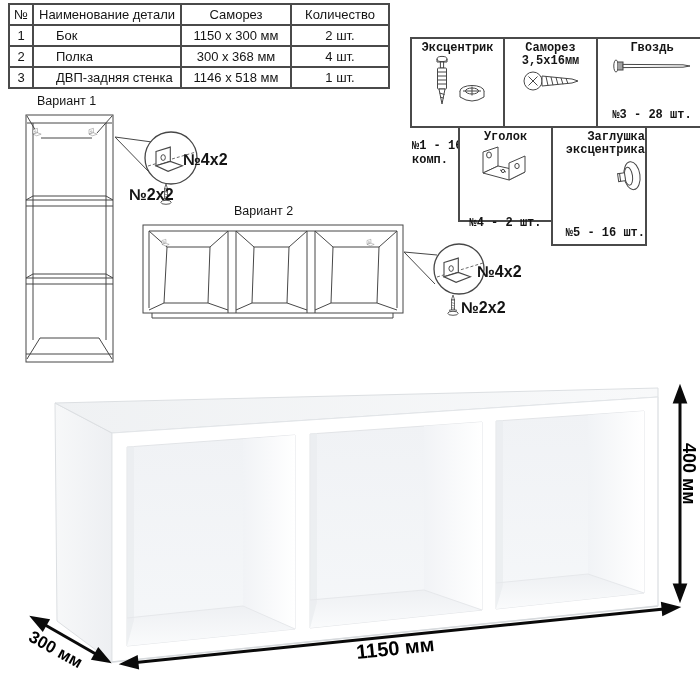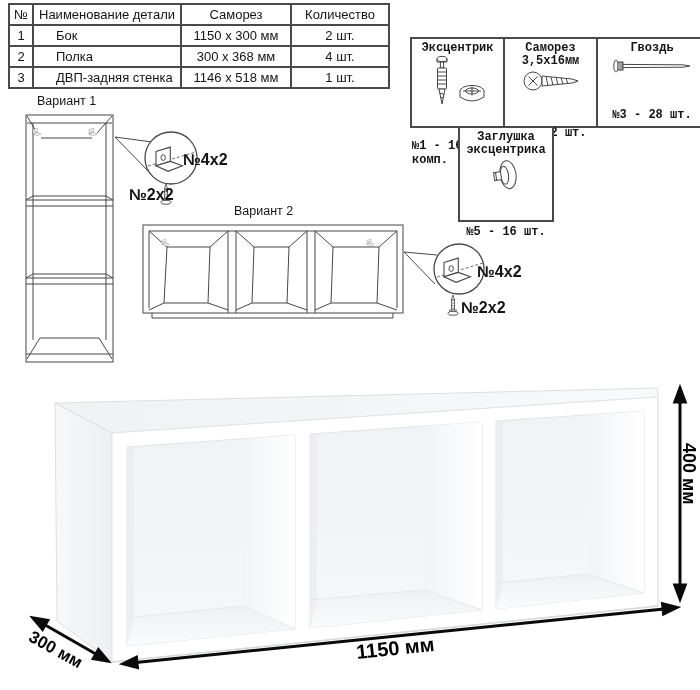--- a/index.html
+++ b/index.html
@@ -308,21 +308,37 @@
           <line x1="8" y1="4" x2="8" y2="12"></line>
             <line x1="10" y1="4" x2="10" y2="12"></line>
           <path d="M11,6.4 L71,6.8 L78,8 L71,9.2 L11,9.6 Z" fill="#fff"></path>
         </svg>
       </div>
       <div class="hw-count">№3 - 28 шт.</div>
     </div>
   </div>
 
   <div class="hw-row" style="left:458px;top:126px;">
-    <div class="hw-cell" style="width:96px;height:96px;">
+    <div class="hw-cell" style="width:95px;height:96px;">
+      <div class="hw-title">Уголок</div>
+      <div class="hw-sub"></div>
+      <div class="hw-icon">
+        <svg width="52" height="40" viewBox="0 0 52 40" fill="none" stroke="#474747" stroke-width="1">
+          <path d="M3,8 L18,3 L18,22 L3,29 Z" fill="#fff"></path>
+          <ellipse cx="9" cy="11" rx="2.4" ry="3"></ellipse>
+          <path d="M3,29 L18,22 L45,28 L29,36 Z" fill="#fff"></path>
+          <path d="M29,36 L45,28 L45,12 L29,19 Z" fill="#fff"></path>
+          <ellipse cx="37" cy="22" rx="2.2" ry="2.6"></ellipse>
+          <line x1="20" y1="26" x2="26" y2="28"></line>
+          <circle cx="23" cy="27" r="1.6" fill="#fff"></circle>
+        </svg>
+      </div>
+      <div class="hw-count">№4 - 2 шт.</div>
+    </div>
+    <div class="hw-cell" style="width:96px;height:120px;align-items:flex-end;">
       <div class="hw-title">Заглушка</div>
       <div class="hw-sub">эксцентрика</div>
       <div class="hw-icon">
         <svg width="30" height="36" viewBox="0 0 30 36" fill="none" stroke="#474747" stroke-width="1">
           <g transform="rotate(-8 15 18)">
             <ellipse cx="17" cy="18" rx="8" ry="14" fill="#fff"></ellipse>
             <ellipse cx="13.5" cy="18" rx="4" ry="9" fill="#fff"></ellipse>
             <rect x="3" y="14" width="7" height="8" fill="#fff"></rect>
             <line x1="5" y1="14" x2="5" y2="22"></line>
           </g>

